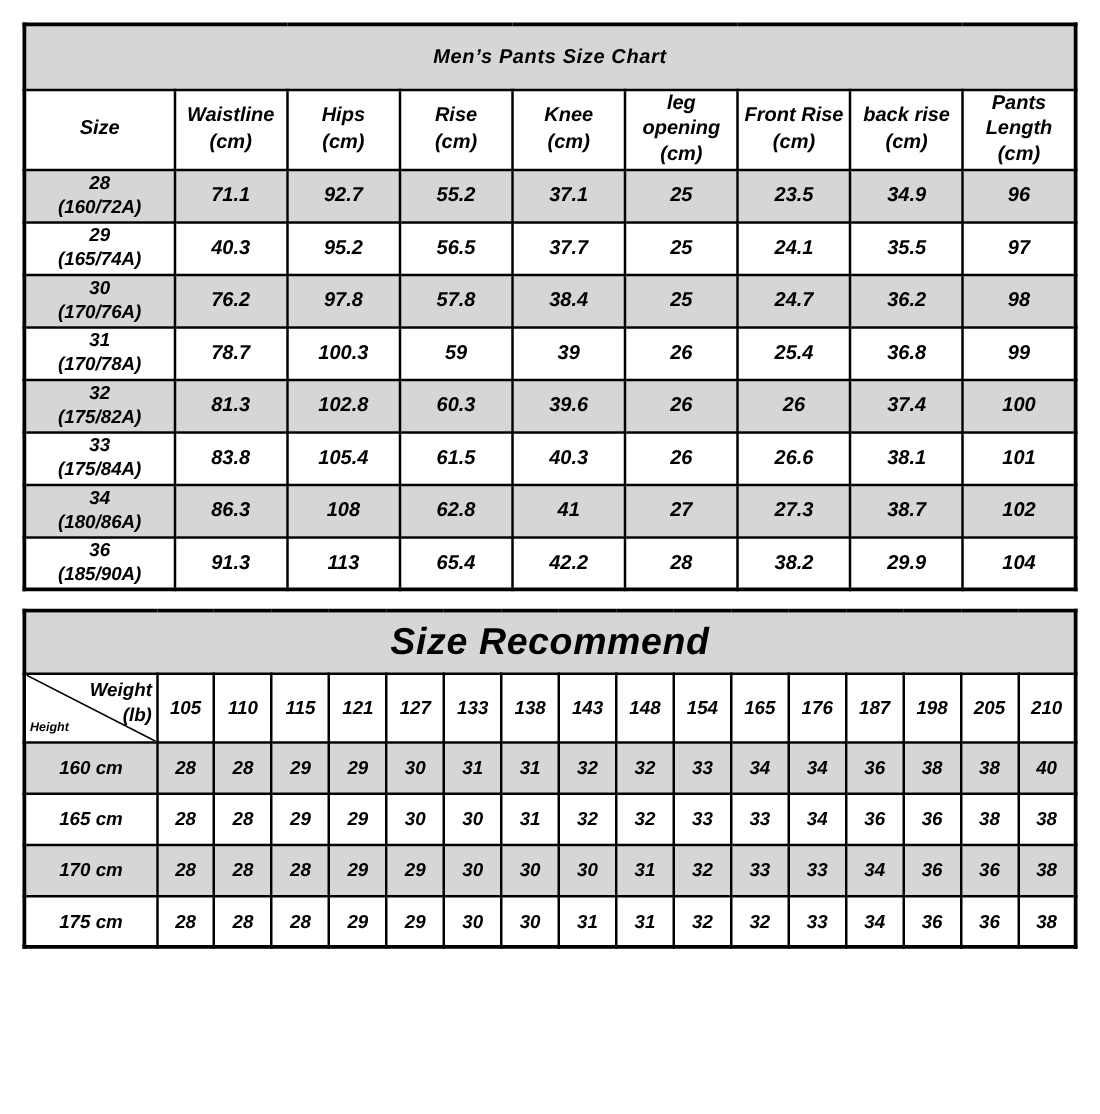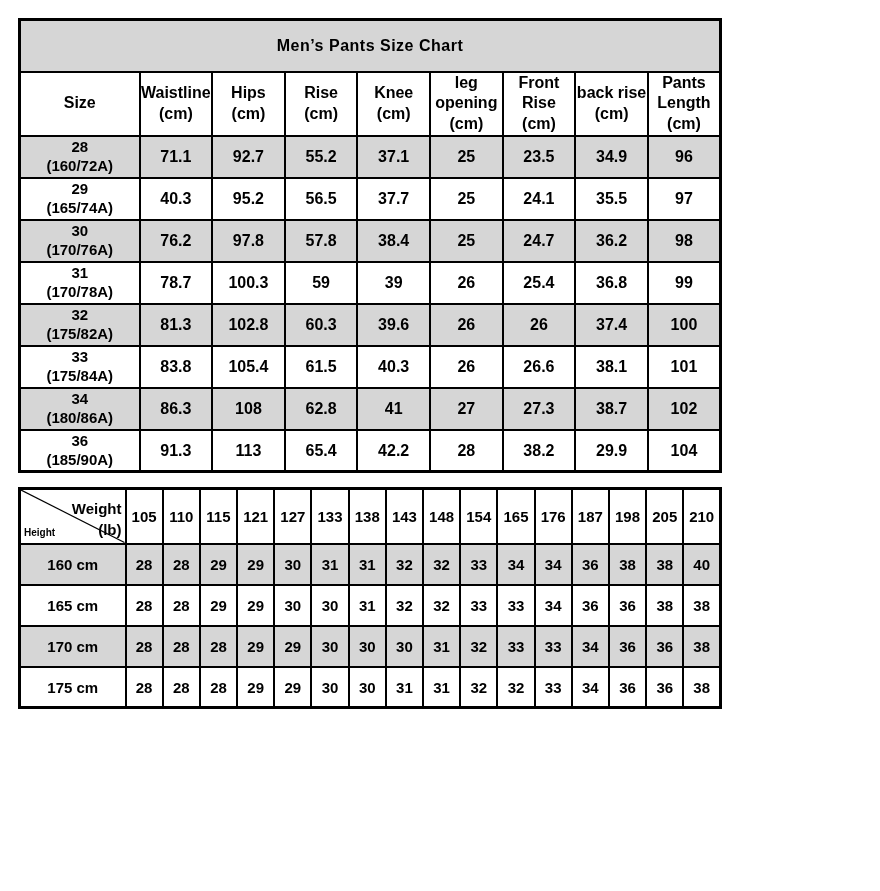--- a/index.html
+++ b/index.html
@@ -9,22 +9,23 @@
     background: #ffffff;
     font-family: "Liberation Sans", sans-serif;
     font-weight: bold;
     color: #000000;
   }
   .page { padding: 18px 18px 0 18px; }
 
   table {
     border-collapse: collapse;
     table-layout: fixed;
-    width: 704px;
+    width: 844px;
     border: 3px solid #000;
+    font-style: italic;
   }
   td {
     border: 2px solid #000;
     text-align: center;
     vertical-align: middle;
     padding: 0;
     overflow: hidden;
   }
   tr.gray td { background: #d6d6d6; }
 
@@ -46,21 +47,21 @@
   .recommend-table tr.datarow td { height: 41px; font-size: 15px; }
   .recommend-table td.height-cell { font-size: 15px; }
 
   .corner-cell { position: relative; }
   .corner-cell svg {
     position: absolute; left: 0; top: 0;
     width: 100%; height: 100%;
     display: block;
   }
   .corner-top {
-    position: absolute; top: 9px; right: 3px;
+    position: absolute; top: 3px; right: 3px;
     text-align: right; font-size: 15px; line-height: 1.35; margin-left: 32px;
   }
   .corner-bottom {
     position: absolute; bottom: 5px; left: 3px;
     font-size: 10px;
   }
 </style>
 </head>
 <body>
 
@@ -228,20 +229,23 @@
   </table>
 
   <div class="gap"></div>
 
   <table class="recommend-table">
     <colgroup>
       <col style="width:106px">
       <col span="16">
     </colgroup>
     <tbody id="recommend-body">
+      <tr class="t2-title">
+        <td class="title-band" colspan="17">Size Recommend</td>
+      </tr>
       <tr class="t2-hdr" id="recommend-header-row">
         <td class="corner-cell">
           <svg viewBox="0 0 100 100" preserveAspectRatio="none">
             <line x1="0" y1="0" x2="100" y2="100" stroke="#000" stroke-width="1.2" vector-effect="non-scaling-stroke"></line>
           </svg>
           <div class="corner-top">
             <span>Weight</span><br>
             <span>(lb)</span>
           </div>
           <div class="corner-bottom">Height</div>

